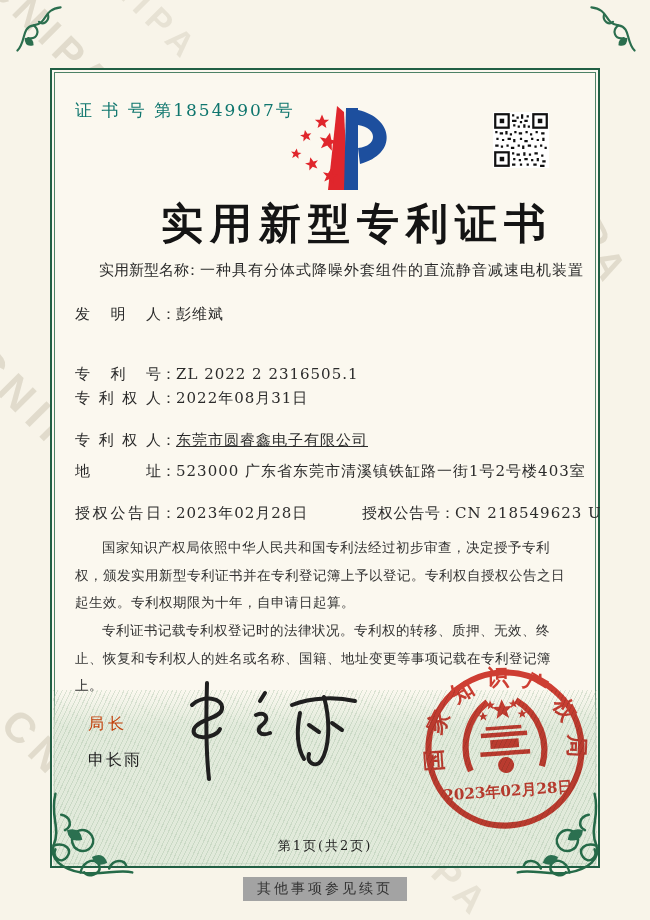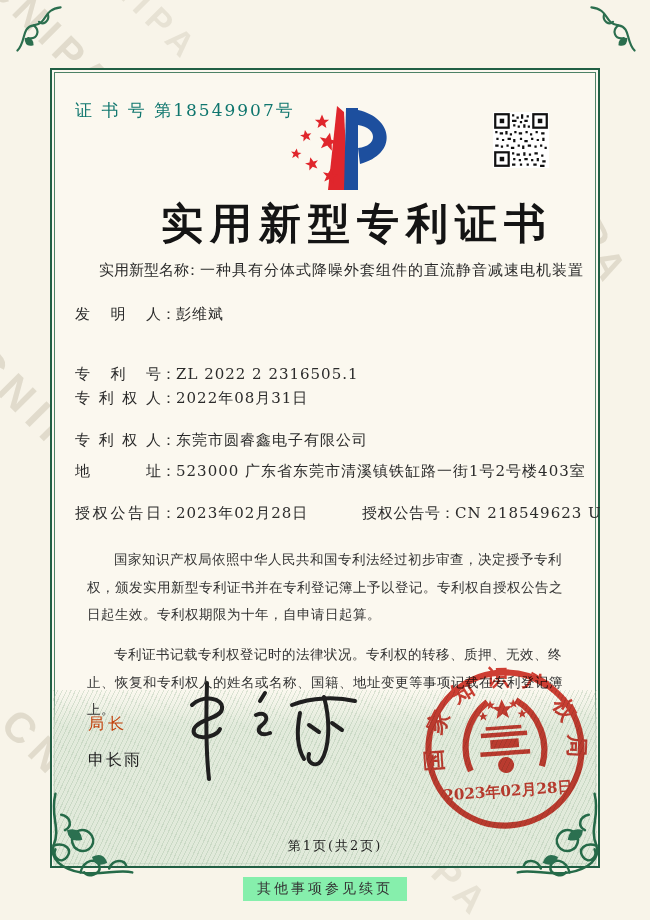--- a/index.html
+++ b/index.html
@@ -34,28 +34,28 @@
     position:absolute;left:50px;top:196px;width:550px;text-align:center;
     font-size:42px;font-weight:700;letter-spacing:7px;color:#141414;white-space:nowrap;margin-left:32px;
   }
   .row{position:absolute;left:75px;font-size:15px;white-space:nowrap;color:#2b2b2b;}
   .lbl{display:inline-block;width:86px;text-align:justify;text-align-last:justify;vertical-align:bottom;}
   .lbl2{display:inline-block;width:78px;text-align:justify;text-align-last:justify;vertical-align:bottom;margin-left:26px;}
   .colon{display:inline-block;}
   .val{letter-spacing:1px;}
   .val1{display:inline-block;width:160px;letter-spacing:1px;}
   .paras{position:absolute;left:75px;top:534px;width:502px;font-size:13.5px;line-height:2.05;color:#333;letter-spacing:.5px;}
-  .paras p{margin:12px;text-indent:2em;}
+  .paras p{margin:0;text-indent:2em;}
   .signer-title{position:absolute;left:88px;top:714px;font-size:16px;letter-spacing:4px;color:#c2410c;
     font-family:"Liberation Sans","DejaVu Sans",sans-serif;}
   .signer-name{position:absolute;left:88px;top:750px;font-size:16px;letter-spacing:2px;color:#222;
     font-family:"Liberation Sans","DejaVu Sans",sans-serif;}
-  .page-num{position:absolute;left:50px;top:837px;width:550px;text-align:center;font-size:13px;letter-spacing:2px;color:#222;padding-left:10px;}
+  .page-num{position:absolute;left:50px;top:837px;width:550px;text-align:center;font-size:13px;letter-spacing:2px;color:#222;}
   .note-wrap{position:absolute;left:0;top:877px;width:650px;text-align:center;}
-  .note{display:inline-block;background:#86efac;padding:3px 14px;font-size:14px;letter-spacing:3px;color:#333;}
+  .note{display:inline-block;background:#a3a3a3;padding:3px 14px;font-size:14px;letter-spacing:3px;color:#333;}
   
   .logo{position:absolute;left:276px;top:102px;}
   .qr{position:absolute;left:493px;top:112px;}
   .sig{position:absolute;left:172px;top:672px;}
   .seal{position:absolute;left:416px;top:660px;transform:rotate(-4deg);mix-blend-mode:multiply;opacity:.93;}
   .fl-bl{position:absolute;left:42px;top:786px;}
   .fl-br{position:absolute;left:512px;top:786px;transform:scaleX(-1);}
   .fl-tl{position:absolute;left:12px;top:2px;}
   .fl-tr{position:absolute;left:586px;top:2px;transform:scaleX(-1);}
 </style>
@@ -168,21 +168,21 @@
   </div>
   <div class="row" style="top:305px;">
     <span class="lbl">发明人</span><span class="colon">：</span><span class="val">彭维斌</span>
   </div>
   <div class="row" style="top:365px;">
     <span class="lbl">专利号</span><span class="colon">：</span><span class="val">ZL 2022 2 2316505.1</span>
   </div>
   <div class="row" style="top:389px;">
     <span class="lbl">专利权人</span><span class="colon">：</span><span class="val">2022年08月31日</span>
   </div>
-  <div class="row" style="top:431px;">
+  <div class="row" style="top:431px;text-decoration:underline;">
     <span class="lbl">专利权人</span><span class="colon">：</span><span class="val">东莞市圆睿鑫电子有限公司</span>
   </div>
   <div class="row" style="top:462px;">
     <span class="lbl">地址</span><span class="colon">：</span><span class="val">523000 广东省东莞市清溪镇铁缸路一街1号2号楼403室</span>
   </div>
   <div class="row" style="top:504px;">
     <span class="lbl">授权公告日</span><span class="colon">：</span><span class="val1">2023年02月28日</span><span class="lbl2">授权公告号</span><span class="colon">：</span><span class="val">CN 218549623 U</span>
   </div>
 
   <div class="paras">

